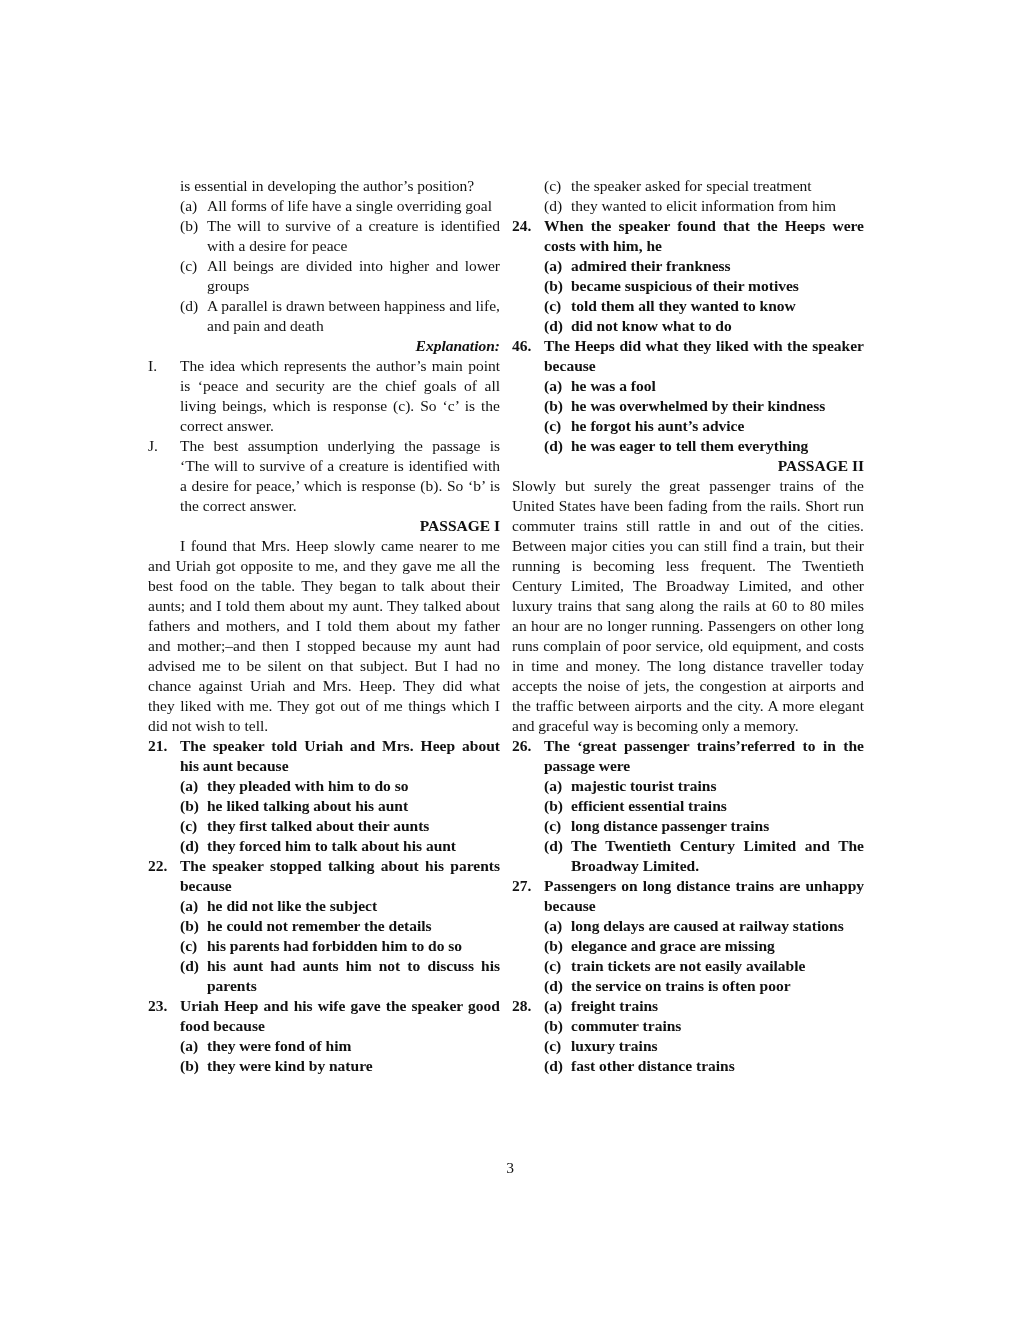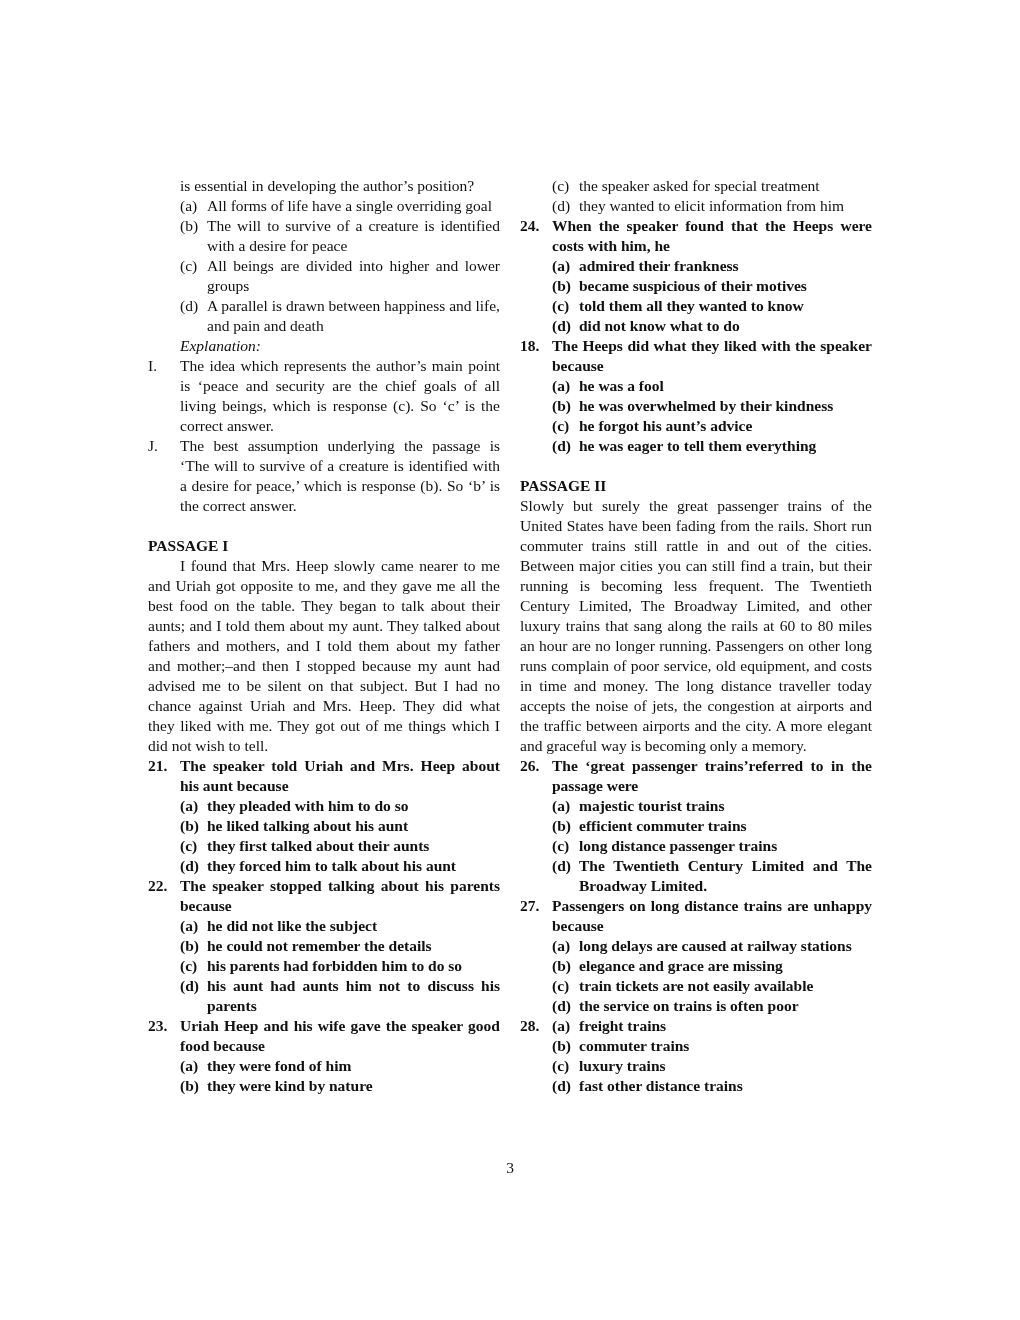--- a/index.html
+++ b/index.html
@@ -15,21 +15,21 @@
     font-size: 15.5px;
     line-height: 20px;
     color: #111111;
   }
   .content {
     position: absolute;
     left: 148px;
     top: 176px;
     width: 724px;
     display: flex;
-    gap: 20px;
+    gap: 12px;
   }
   .col {
     width: 352px;
     flex: 0 0 352px;
   }
   
   .question { display: flex; font-weight: bold; }
   .qnum {
     width: 32px;
     flex: 0 0 32px;
@@ -41,30 +41,30 @@
   .olabel {
     width: 27px;
     flex: 0 0 27px;
   }
   .otext { flex: 1; min-width: 0; text-align: justify; }
   
   .carry { padding-left: 32px; }
   
   .expl-heading {
     padding-left: 32px;
-    font-weight: normal;
+    font-weight: bold;
     font-style: italic;
+    text-align: right;
   }
   .expl-item { display: flex; }
   .elabel { width: 32px; flex: 0 0 32px; }
   .etext { flex: 1; min-width: 0; text-align: justify; }
   
   .passage-heading {
-    margin-top: 20px;
-    text-align: left;
+    text-align: right;
     font-weight: bold;
   }
   .passage { text-align: justify; }
   .passage.first-indent { text-indent: 32px; }
   
   .page-number {
     position: absolute;
     left: 148px;
     top: 1158px;
     width: 724px;
@@ -205,21 +205,21 @@
           <span class="otext">told them all they wanted to know</span>
         </div>
         <div class="option">
           <span class="olabel">(d)</span>
           <span class="otext">did not know what to do</span>
         </div>
       </div>
     </div>
 
     <div class="question">
-      <div class="qnum">18.</div>
+      <div class="qnum">46.</div>
       <div class="qbody">
         <div class="qtext">The Heeps did what they liked with the speaker because</div>
         <div class="option">
           <span class="olabel">(a)</span>
           <span class="otext">he was a fool</span>
         </div>
         <div class="option">
           <span class="olabel">(b)</span>
           <span class="otext">he was overwhelmed by their kindness</span>
         </div>
@@ -240,21 +240,21 @@
     <div class="question">
       <div class="qnum">26.</div>
       <div class="qbody">
         <div class="qtext">The ‘great passenger trains’referred to in the passage were</div>
         <div class="option">
           <span class="olabel">(a)</span>
           <span class="otext">majestic tourist trains</span>
         </div>
         <div class="option">
           <span class="olabel">(b)</span>
-          <span class="otext">efficient commuter trains</span>
+          <span class="otext">efficient essential trains</span>
         </div>
         <div class="option">
           <span class="olabel">(c)</span>
           <span class="otext">long distance passenger trains</span>
         </div>
         <div class="option">
           <span class="olabel">(d)</span>
           <span class="otext">The Twentieth Century Limited and The Broadway Limited.</span>
         </div>
       </div>

